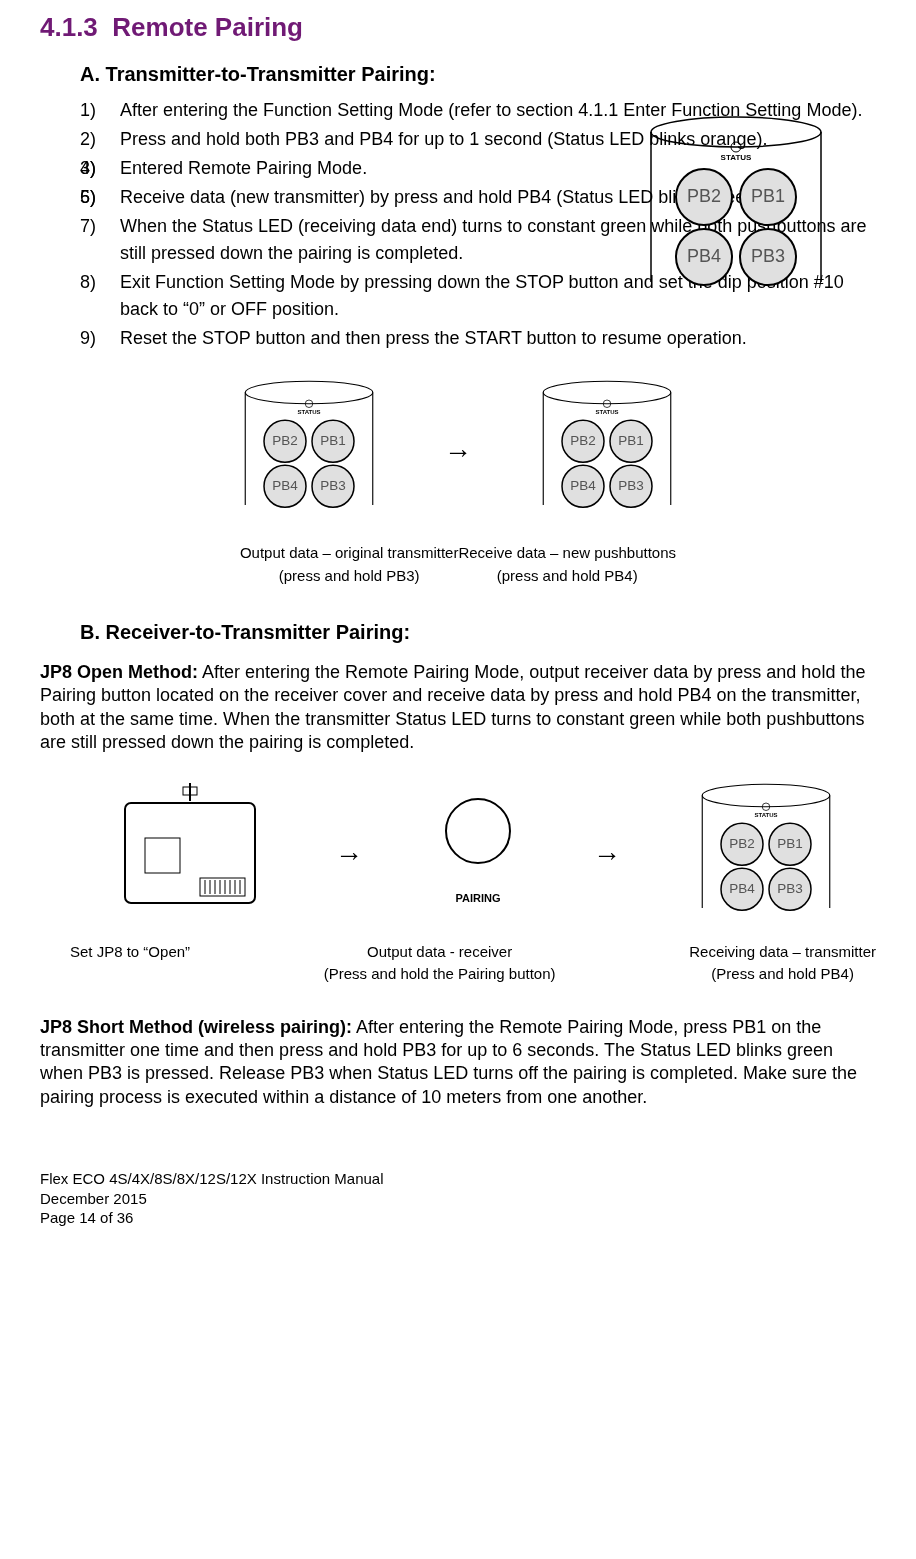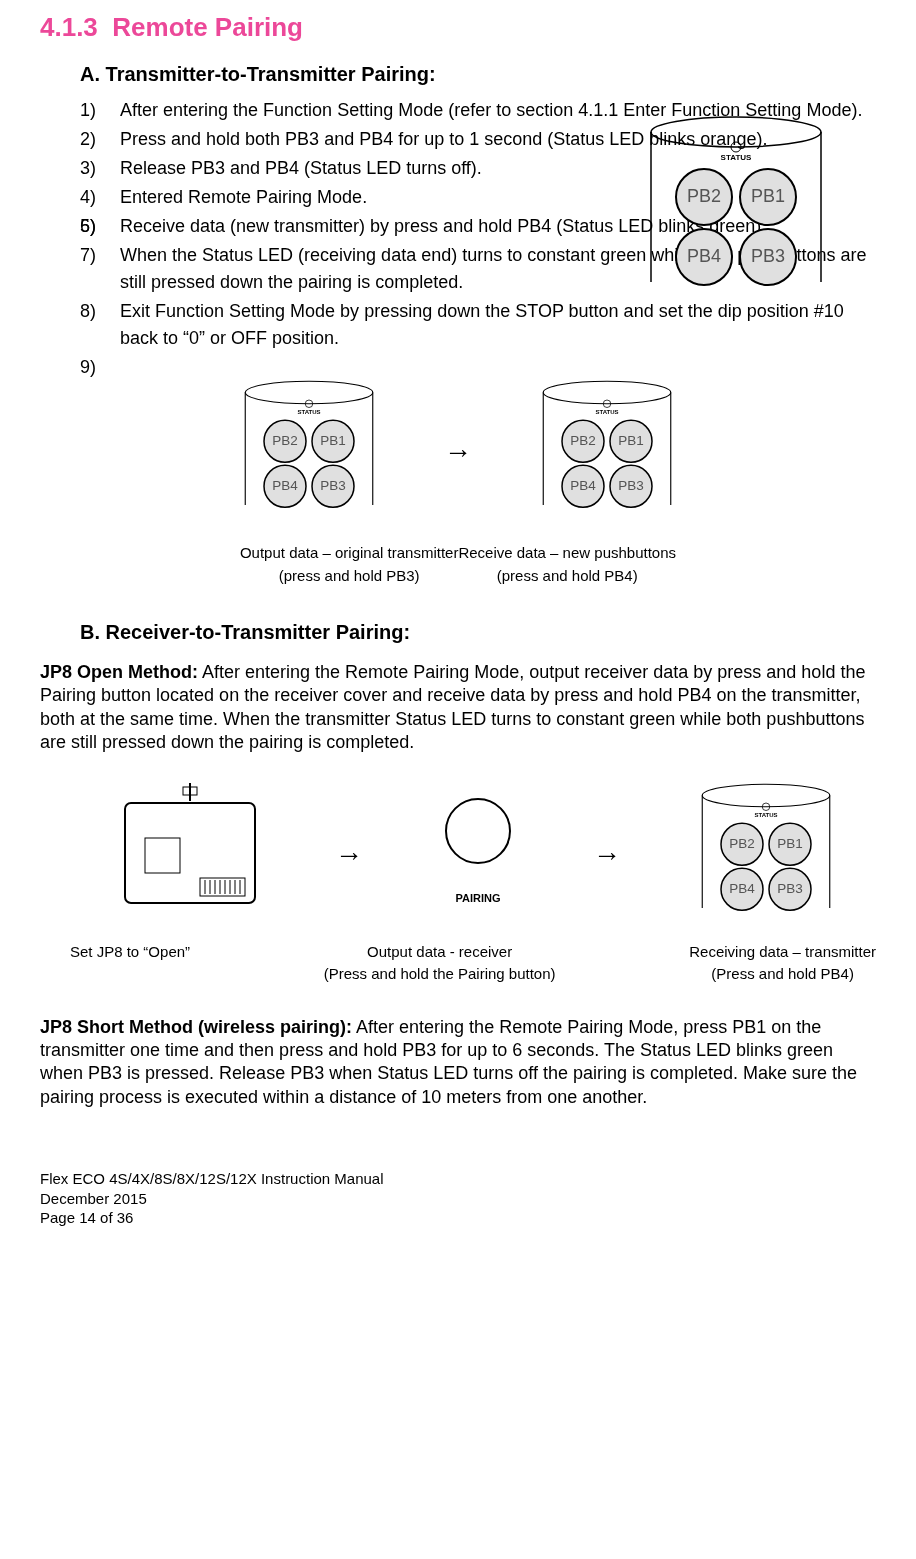--- a/index.html
+++ b/index.html
@@ -12,21 +12,21 @@
       background: #fff;
       color: #000;
       width: 916px;
       padding: 8px 40px 30px 40px;
       font-size: 18px;
       line-height: 1.5;
     }
     .section-number {
       font-size: 26px;
       font-weight: bold;
-      color: #ec4899;
+      color: #701a75;
       margin-bottom: 12px;
     }
     .subsection {
       font-size: 20px;
       font-weight: bold;
       margin-bottom: 8px;
       margin-left: 40px;
     }
     .subsection-b {
       margin-top: 30px;
@@ -119,27 +119,27 @@
 <div class="section-number">
   <span>4.1.3</span>&nbsp;&nbsp;<span>Remote Pairing</span>
 </div>
 
 <div class="subsection">A. Transmitter-to-Transmitter Pairing:</div>
 
 <div class="list-wrap">
   <ol class="ordered-list">
     <li><span class="num">1)</span><span>After entering the Function Setting Mode (refer to section 4.1.1 Enter Function Setting Mode).</span></li>
     <li><span class="num">2)</span><span>Press and hold both PB3 and PB4 for up to 1 second (Status LED blinks orange).</span></li>
-    <li><span class="num">3)</span><span>Release PB3 and PB4 (Status LED turns off).</span></li>
+    <li><span class="num">3)</span></li>
     <li><span class="num">4)</span><span>Entered Remote Pairing Mode.</span></li>
     <li><span class="num">5)</span></li>
     <li><span class="num">6)</span><span>Receive data (new transmitter) by press and hold PB4 (Status LED blinks green).</span></li>
     <li><span class="num">7)</span><span>When the Status LED (receiving data end) turns to constant green while both pushbuttons are still pressed down the pairing is completed.</span></li>
     <li><span class="num">8)</span><span>Exit Function Setting Mode by pressing down the STOP button and set the dip position #10 back to “0” or OFF position.</span></li>
-    <li><span class="num">9)</span></li>
+    <li><span class="num">9)</span><span>Reset the STOP button and then press the START button to resume operation.</span></li>
   </ol>
 
   <svg class="device-svg" width="200" height="200" viewBox="0 0 200 200">
     <ellipse cx="100" cy="30" rx="85" ry="15" fill="none" stroke="#000" stroke-width="1.5"></ellipse>
     <line x1="15" y1="30" x2="15" y2="180" stroke="#000" stroke-width="1.5"></line>
     <line x1="185" y1="30" x2="185" y2="180" stroke="#000" stroke-width="1.5"></line>
     <circle cx="100" cy="45" r="5" fill="none" stroke="#000"></circle>
     <text x="100" y="58" text-anchor="middle" font-size="8" font-weight="bold">STATUS</text>
     <circle cx="68" cy="95" r="28" fill="#e0e0e0" stroke="#000" stroke-width="2"></circle>
     <text x="68" y="100" text-anchor="middle" font-size="18" fill="#555">PB2</text>

